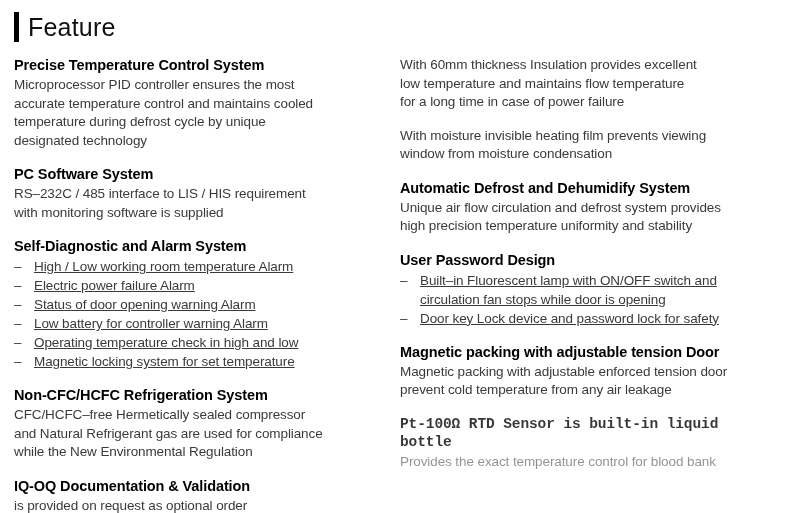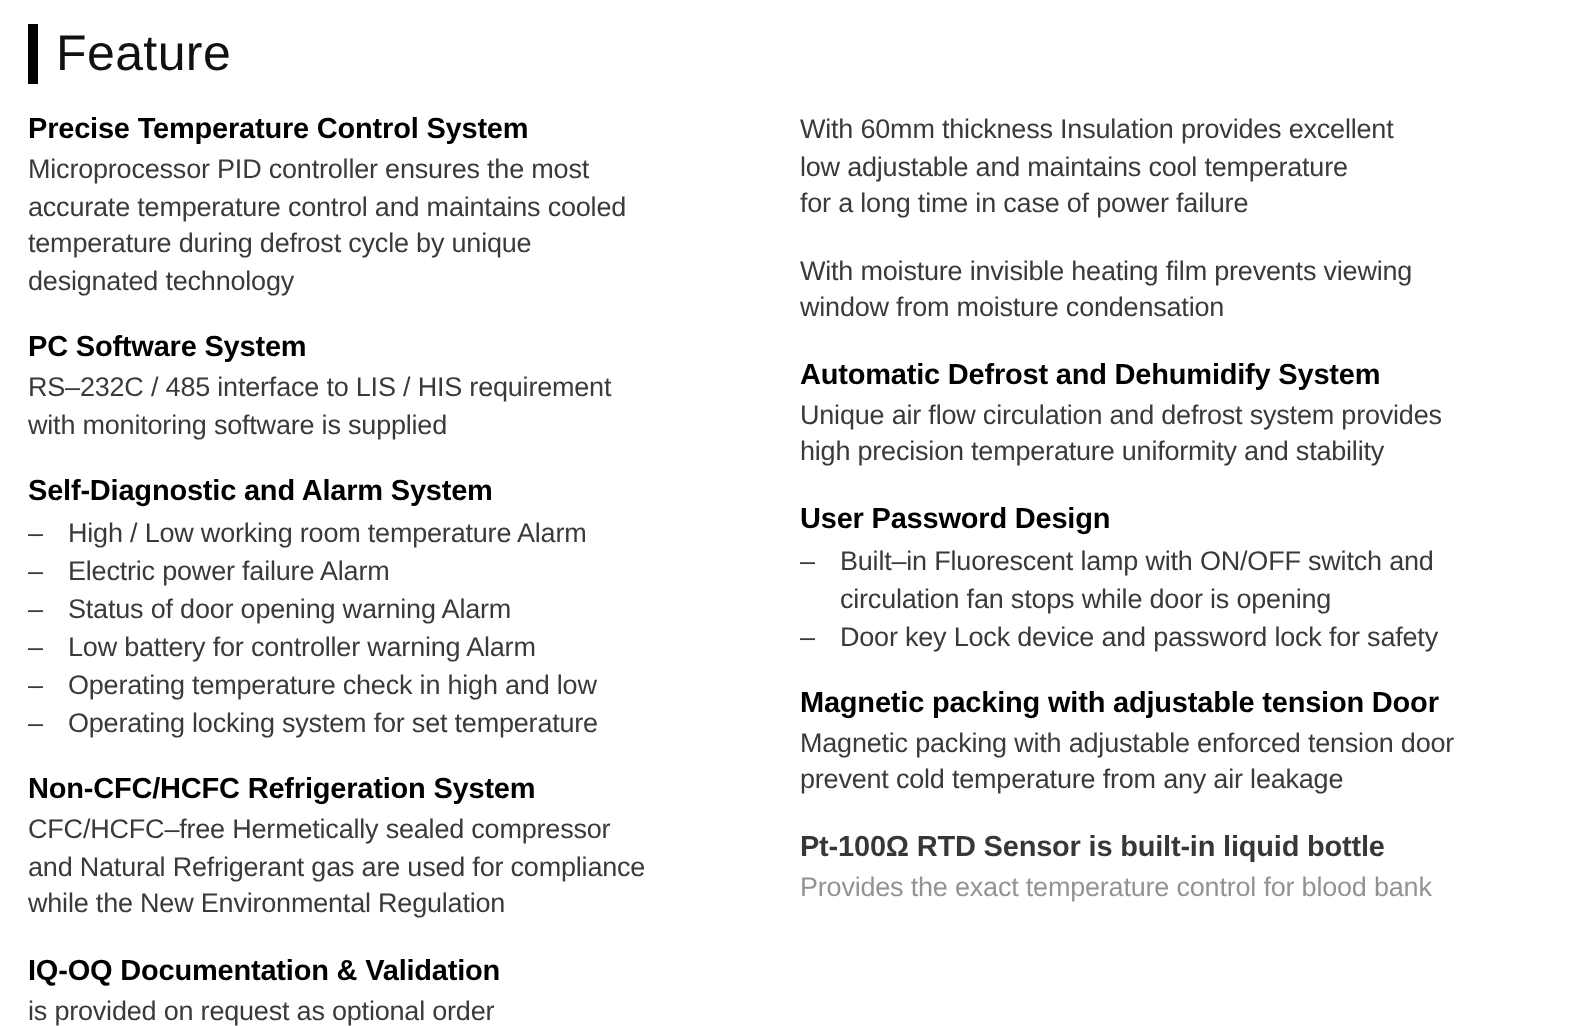--- a/index.html
+++ b/index.html
@@ -89,22 +89,23 @@
   ul.b-list li::before {
     content: "\2013";
     position: absolute;
     left: 0;
     top: 0;
     color: #3a3a3a;
   }
   ul.b-list li .cont {
     display: block;
     padding-left: 6px;
-  }
-  .faded-1 { opacity: 0.78; }
+    text-decoration: underline;
+  }
+  .faded-1 { opacity: 0.78; font-family: Liberation Mono, monospace; }
   .faded-2 { opacity: 0.55; }
 </style>
 </head>
 <body>
 
 <div class="page">
 
   <div class="heading-wrap">
     <div class="heading-bar"></div>
     <div class="heading-text">Feature</div>
@@ -140,21 +141,21 @@
           <li>
               <span class="cont">Status of door opening warning Alarm</span>
             </li>
           <li>
               <span class="cont">Low battery for controller warning Alarm</span>
             </li>
           <li>
               <span class="cont">Operating temperature check in high and low</span>
             </li>
           <li>
-              <span class="cont">Operating locking system for set temperature</span>
+              <span class="cont">Magnetic locking system for set temperature</span>
             </li>
         </ul>
       </div>
 
       <div class="block">
         <div class="b-title">Non-CFC/HCFC Refrigeration System</div>
         <div class="b-line">CFC/HCFC–free Hermetically sealed compressor</div>
         <div class="b-line">and Natural Refrigerant gas are used for compliance</div>
         <div class="b-line">while the New Environmental Regulation</div>
       </div>
@@ -163,21 +164,21 @@
         <div class="b-title">IQ-OQ Documentation &amp; Validation</div>
         <div class="b-line">is provided on request as optional order</div>
       </div>
 
     </div>
 
     <div class="col col-right">
 
       <div class="block">
         <div class="b-line">With 60mm thickness Insulation provides excellent</div>
-        <div class="b-line">low adjustable and maintains cool temperature</div>
+        <div class="b-line">low temperature and maintains flow temperature</div>
         <div class="b-line">for a long time in case of power failure</div>
       </div>
 
       <div class="block">
         <div class="b-line">With moisture invisible heating film prevents viewing</div>
         <div class="b-line">window from moisture condensation</div>
       </div>
 
       <div class="block">
         <div class="b-title">Automatic Defrost and Dehumidify System</div>

